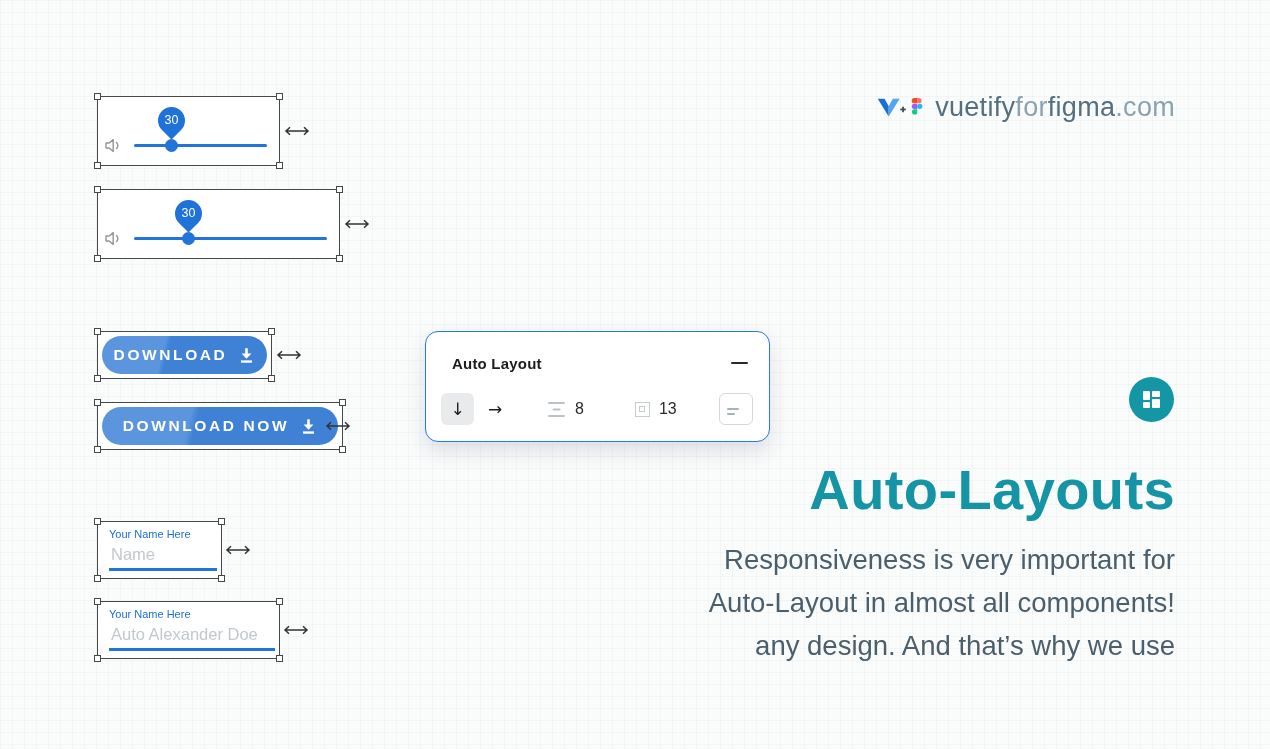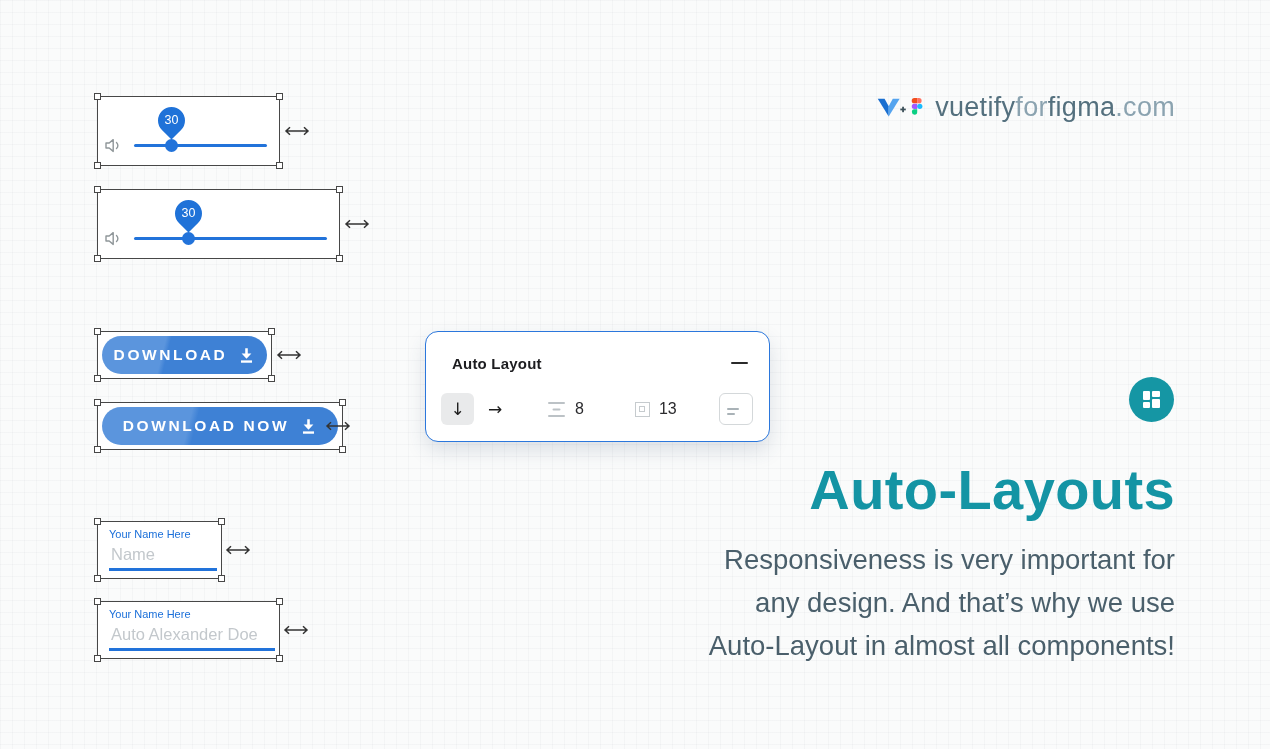--- a/index.html
+++ b/index.html
@@ -291,17 +291,17 @@
         <div class="g-bl"></div>
         <div class="g-tr"></div>
         <div class="g-br"></div>
     </span>
   </div>
 
   <h1 class="heading">Auto-Layouts</h1>
 
   <p class="para">
     <span>Responsiveness is very important for</span>
+    <span>Auto-Layout in almost all components!</span>
     <span>any design. And that’s why we use</span>
-    <span>Auto-Layout in almost all components!</span>
   </p>
 
 </div>
 
 </body></html>

